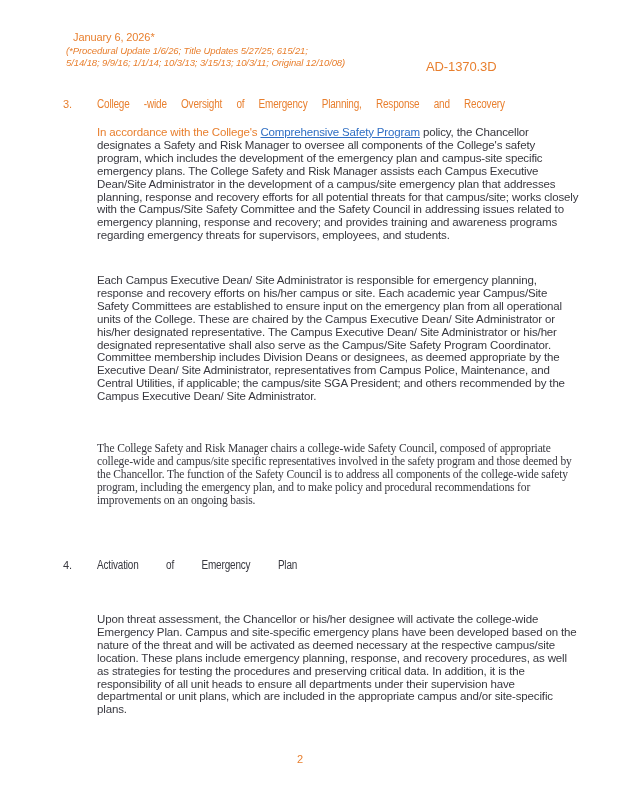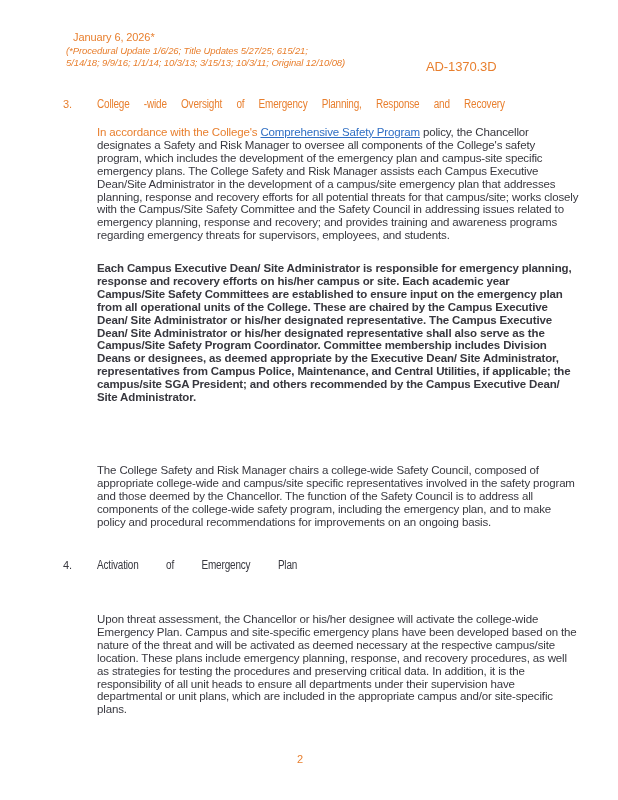--- a/index.html
+++ b/index.html
@@ -47,22 +47,22 @@
     letter-spacing:-0.2px;
   }
   .sec3 .sec-title{color:var(--orange);word-spacing:14px;}
   .sec4 .sec-title{color:var(--body);word-spacing:30px;}
   .para{
     position:absolute;left:97px;width:482px;
     font-size:11.5px;line-height:12.9px;letter-spacing:-0.15px;
     color:var(--body);text-align:left;
   }
   .p1{top:126px;}
-  .p2{top:262px;font-weight:bold;}
-  .p3{top:464px;}
+  .p2{top:274px;}
+  .p3{top:442px;font-family:Liberation Serif, serif;}
   .p4{top:586px;margin-top:27px;}
   .lead-orange{color:var(--orange);}
   .doc-link{
     color:var(--link);text-decoration:underline;cursor:pointer;
   }
   .page-num{
     position:absolute;top:753px;left:0;width:100%;
     text-align:center;font-size:11px;color:var(--orange);
   }
 </style>

